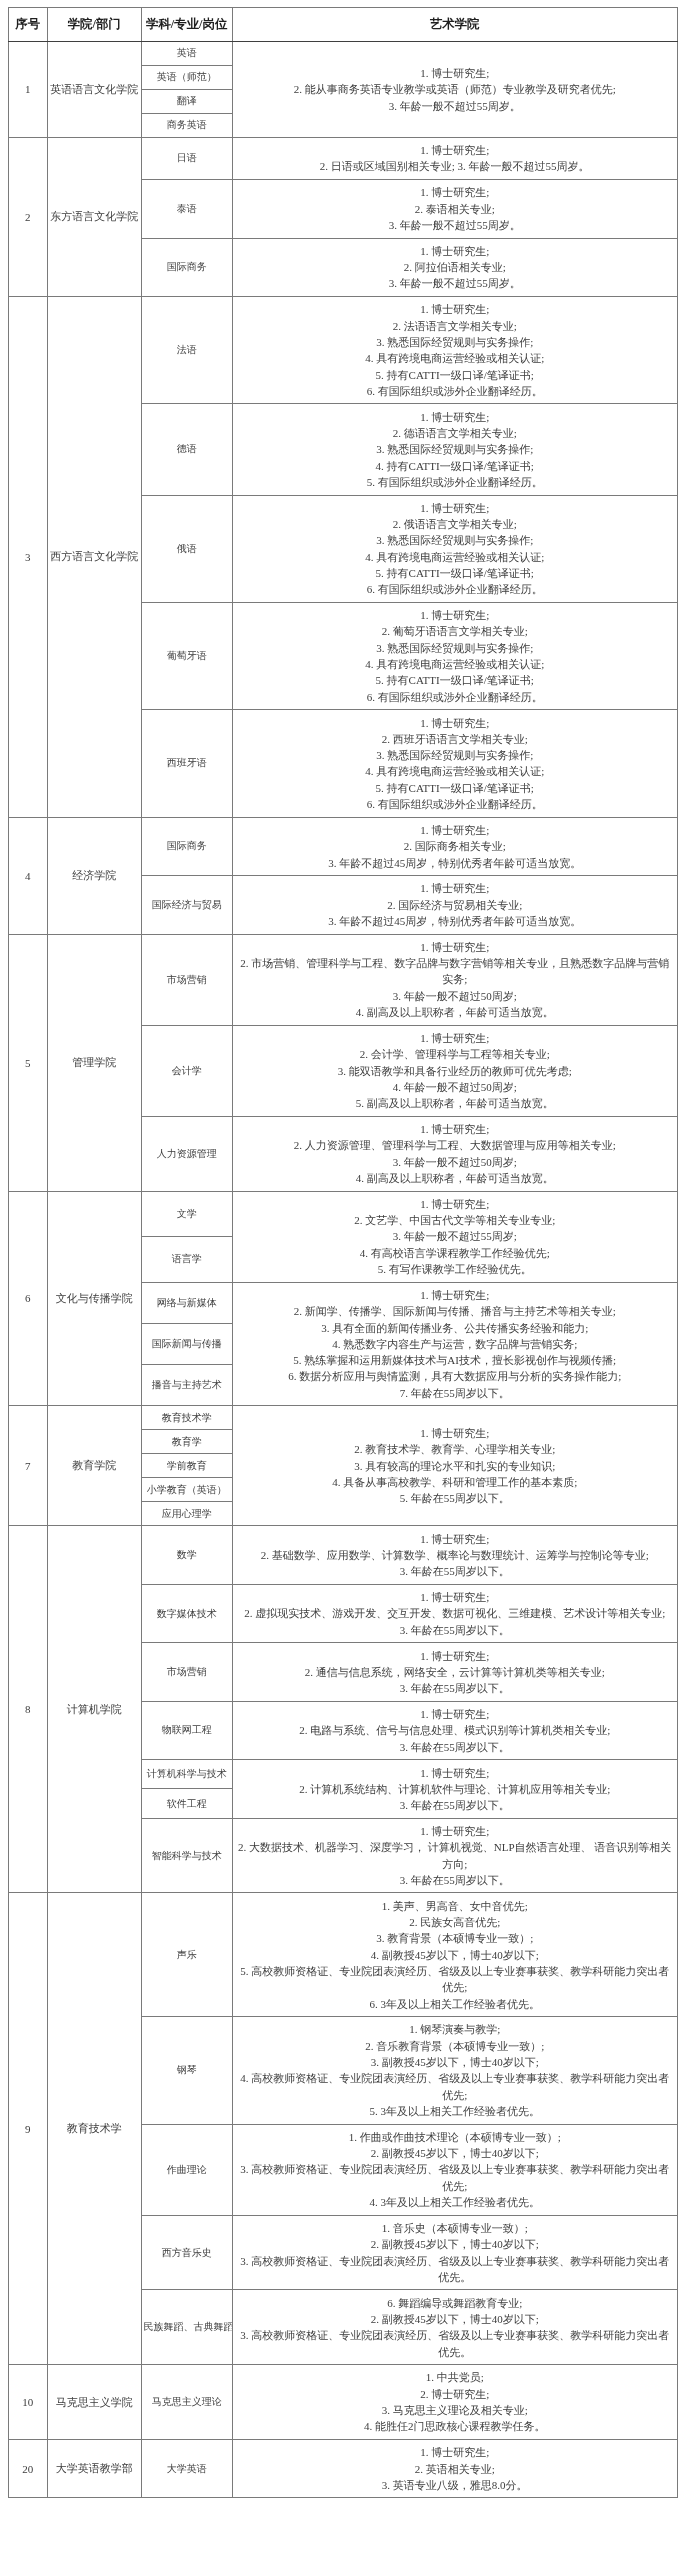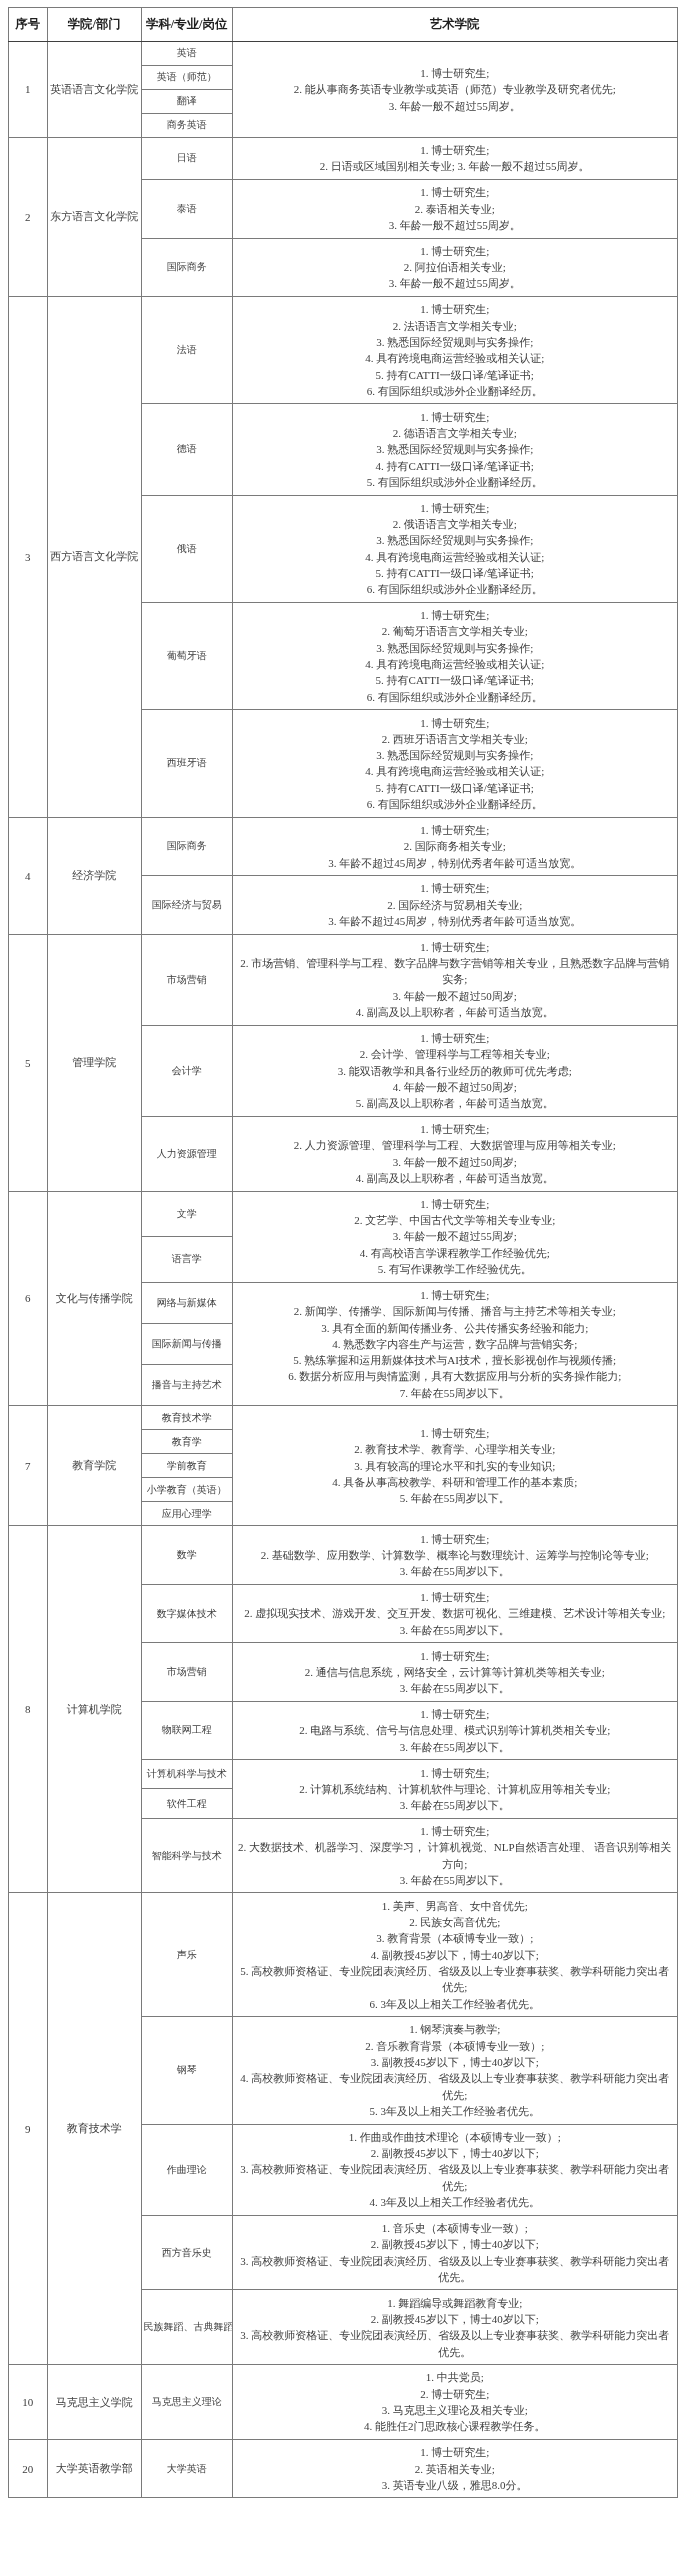--- a/index.html
+++ b/index.html
@@ -329,21 +329,21 @@
 4. 3年及以上相关工作经验者优先。</td>
         </tr>
         <tr>
           <td class="major-cell">西方音乐史</td>
           <td rowspan="1" class="req-cell">1. 音乐史（本硕博专业一致）;
 2. 副教授45岁以下，博士40岁以下;
 3. 高校教师资格证、专业院团表演经历、省级及以上专业赛事获奖、教学科研能力突出者优先。</td>
         </tr>
         <tr>
           <td class="major-cell">民族舞蹈、古典舞蹈</td>
-          <td rowspan="1" class="req-cell">1. 舞蹈编导或舞蹈教育专业;
+          <td rowspan="1" class="req-cell">6. 舞蹈编导或舞蹈教育专业;
 2. 副教授45岁以下，博士40岁以下;
 3. 高校教师资格证、专业院团表演经历、省级及以上专业赛事获奖、教学科研能力突出者优先。</td>
         </tr>
         <tr class="college-start">
           <td rowspan="1" class="no-cell">10</td>
           <td rowspan="1" class="college-cell">马克思主义学院</td>
           <td class="major-cell">马克思主义理论</td>
           <td rowspan="1" class="req-cell">1. 中共党员;
 2. 博士研究生;
 3. 马克思主义理论及相关专业;

